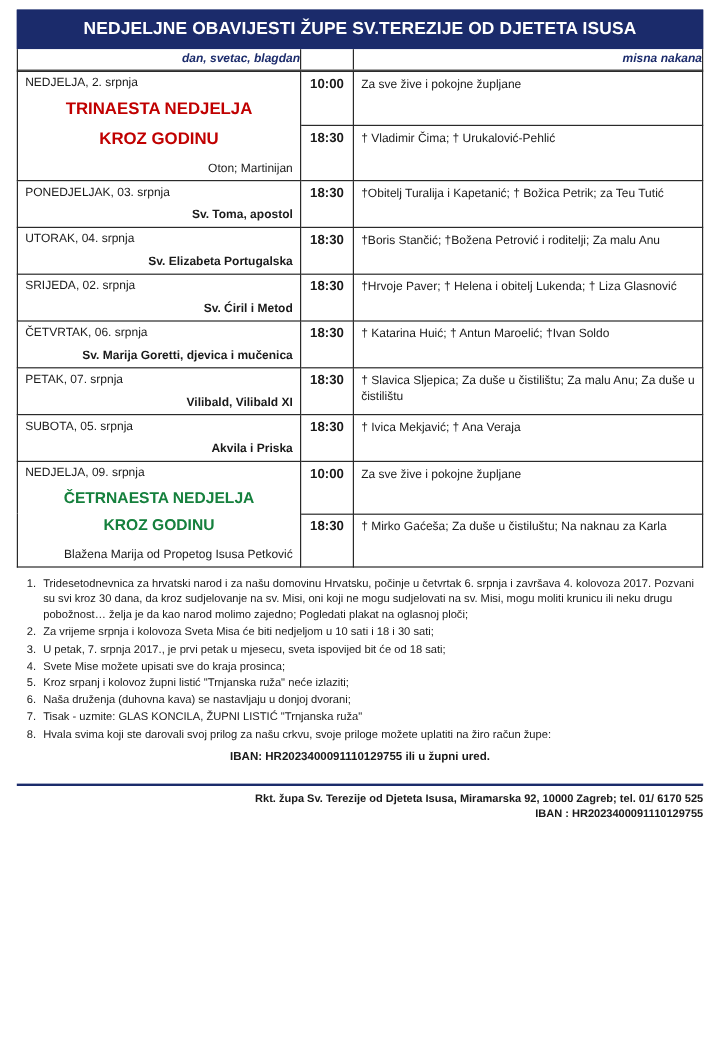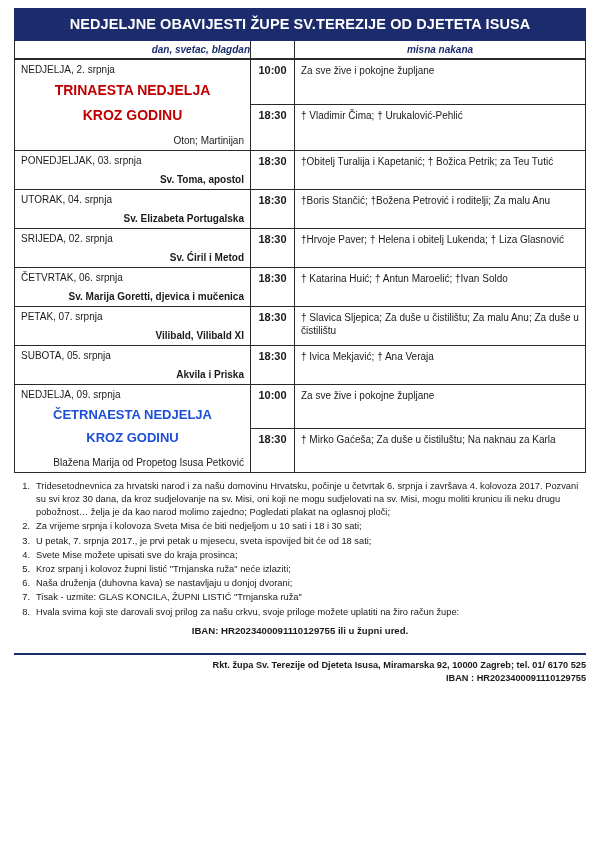--- a/index.html
+++ b/index.html
@@ -45,21 +45,21 @@
     padding: 3px 0 3px 0;
     color: #1b2b6b;
     border-right: 1px solid #2a2a2a;
   }
   .subhead .sh-mid {
     width: 44px;
     border-right: 1px solid #2a2a2a;
   }
   .subhead .sh-right {
     flex: 1;
-    text-align: center;
+    text-align: right;
     font-style: italic;
     font-weight: bold;
     font-size: 10px;
     padding: 3px 0 3px 0;
     color: #1b2b6b;
   }
   table.sched {
     width: 100%;
     border-collapse: collapse;
     table-layout: fixed;
@@ -87,21 +87,21 @@
   }
   .sunday-big {
     color: #c00000;
     font-weight: bold;
     font-size: 14px;
     text-align: center;
     margin-top: 6px;
     line-height: 1.35;
   }
   .sunday-big2 {
-    color: #1d4ed8;
+    color: #15803d;
     font-weight: bold;
     font-size: 13px;
     text-align: center;
     margin-top: 6px;
     line-height: 1.35;
   }
   .sunday-foot {
     text-align: right;
     font-size: 10px;
     margin-top: 10px;

